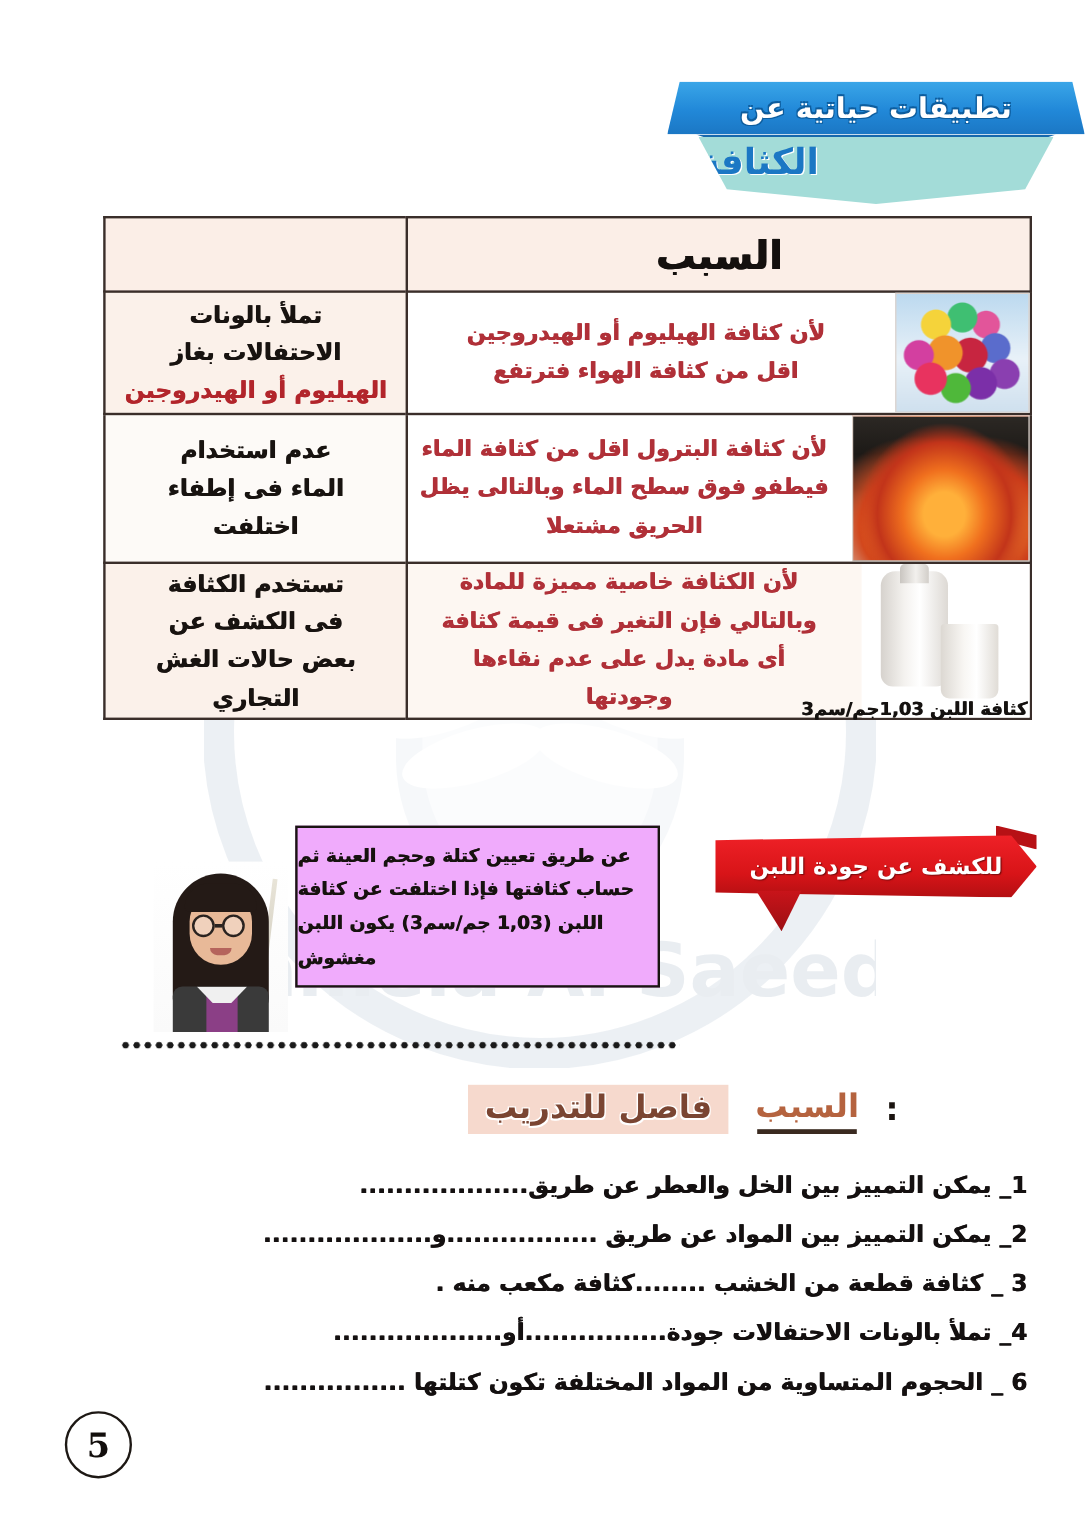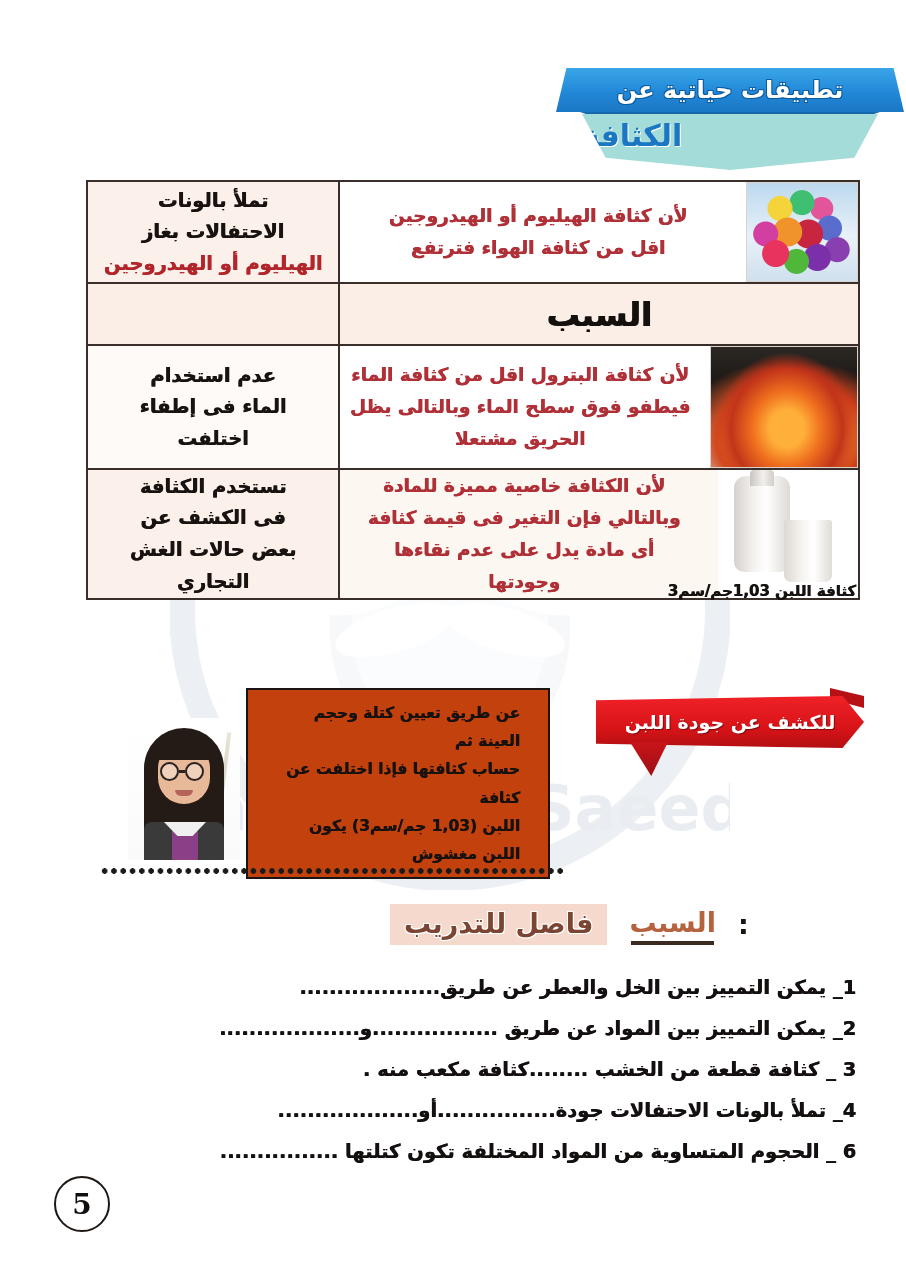--- a/index.html
+++ b/index.html
@@ -252,23 +252,23 @@
   .g-body { position:absolute; left:16px; top:104px; width:80px; height:38px; background:#3a3a3a; border-radius:8px 8px 0 0; }
   .g-shirt { position:absolute; left:44px; top:106px; width:26px; height:36px; background:#8b3f86; }
   .g-collar { position:absolute; left:36px; top:104px; width:42px; height:14px; background:#f0f0f0; clip-path: polygon(0 0, 100% 0, 68% 100%, 32% 100%); }
   .g-pointer { position:absolute; left:92px; top:14px; width:4px; height:120px; background:linear-gradient(180deg,#e8e4d8,#c7c2b4); transform: rotate(7deg); }
 
   .explain-box {
     position: absolute;
     left: 246px; top: 688px;
     width: 304px;
     border: 2.5px solid #1a1512;
-    background: #c2410c;
-    padding: 9px 28px;
-    text-align: right;
+    background: #f0abfc;
+    padding: 9px 0;
+    text-align: left;
   }
   .explain-box .ln {
     display: block;
     font-size: 15.5px;
     font-weight: bold;
     color: #17120f;
     line-height: 1.82;
     text-shadow: 0.5px 0 0 #17120f;
   }
 
@@ -374,44 +374,44 @@
       <span class="txt">الكثافة</span>
     </div>
   </div>
 
   <table class="main-table">
     <colgroup>
       <col class="col-reason">
         <col class="col-case">
     </colgroup>
     <tbody>
+      <tr>
+        <th class="head-cell">
+          <span class="txt">السبب</span>
+        </th>
+        <th class="head-cell">
+          <span class="txt"></span>
+        </th>
+      </tr>
+
       <tr>
         <td class="reason-cell">
           <div class="reason-inner">
             <div class="photo photo-balloons"></div>
             <div class="reason-text">
               <span class="ln">لأن كثافة الهيليوم أو الهيدروجين</span>
               <span class="ln">اقل من كثافة الهواء فترتفع</span>
             </div>
           </div>
         </td>
         <td class="case-cell">
           <div class="line">تملأ بالونات</div>
           <div class="line">الاحتفالات بغاز</div>
           <div class="line red">الهيليوم أو الهيدروجين</div>
         </td>
-      </tr>
-
-      <tr>
-        <th class="head-cell">
-          <span class="txt">السبب</span>
-        </th>
-        <th class="head-cell">
-          <span class="txt"></span>
-        </th>
       </tr>
 
       <tr>
         <td class="reason-cell">
           <div class="reason-inner" style="flex-direction:row-reverse;">
             <div class="reason-text">
               <span class="ln">لأن كثافة البترول اقل من كثافة الماء</span>
               <span class="ln">فيطفو فوق سطح الماء وبالتالى يظل</span>
               <span class="ln">الحريق مشتعلا</span>
             </div>

